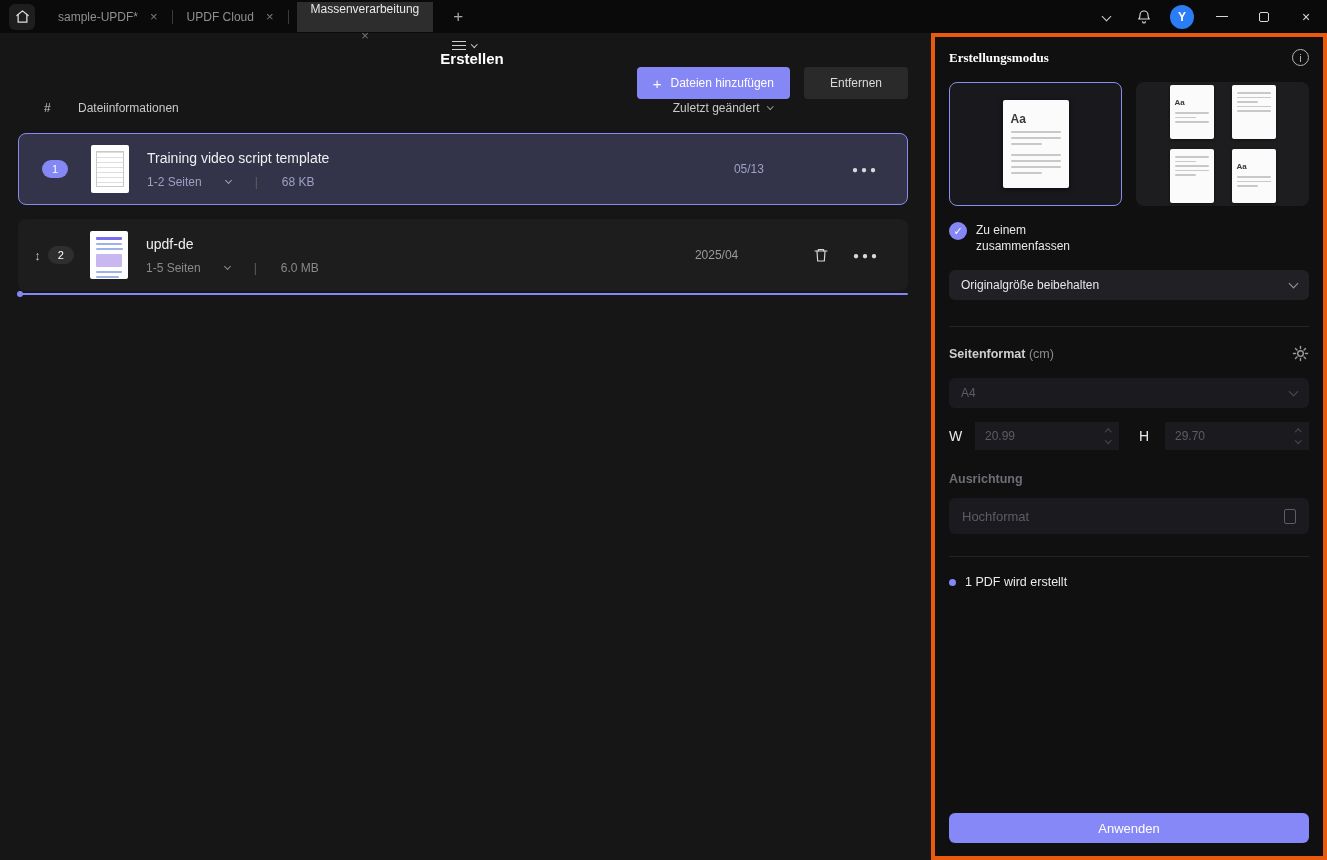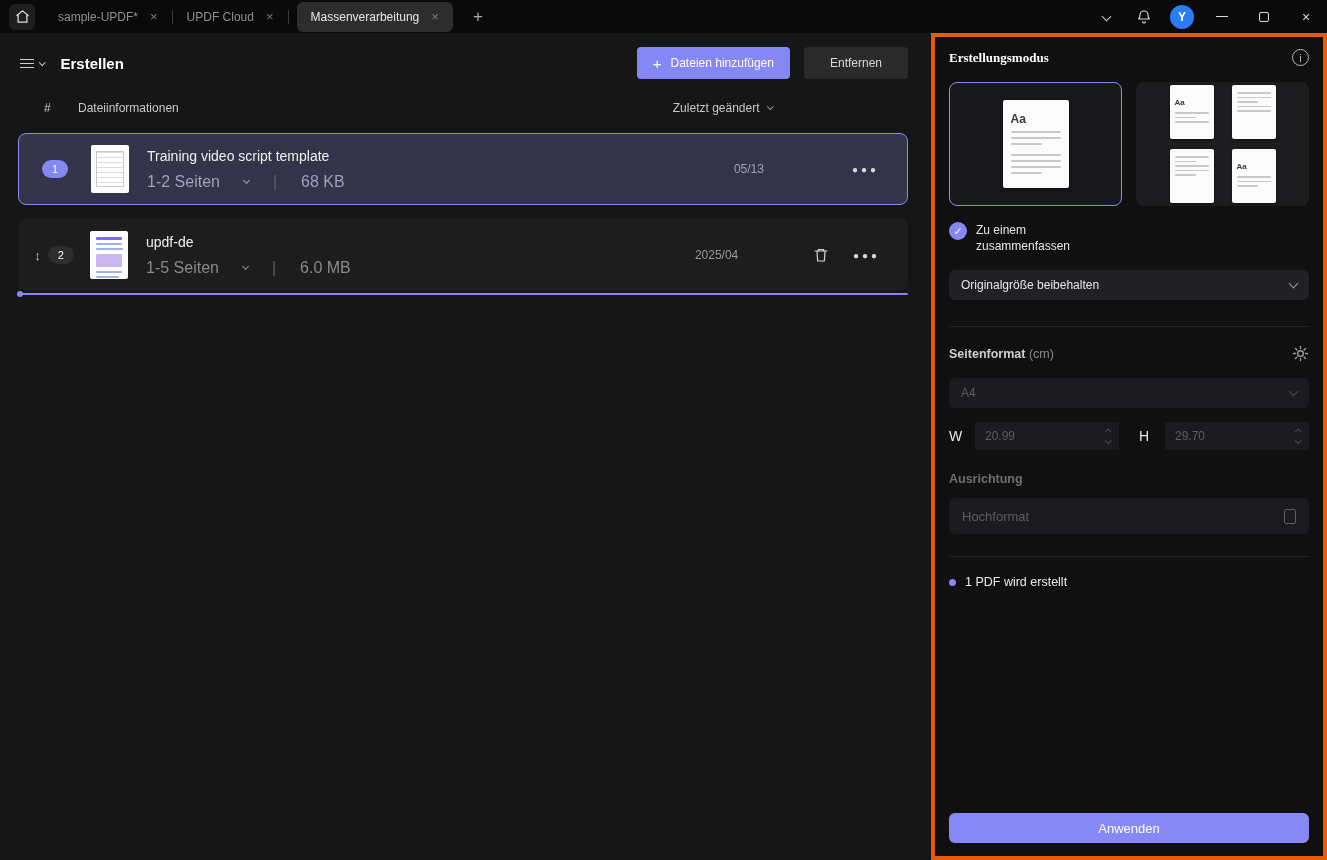--- a/index.html
+++ b/index.html
@@ -11,37 +11,37 @@
           border-bottom:1.6px solid currentColor; transform:rotate(45deg); }
   .chev.sm { width:4.5px; height:4.5px; border-width:1.3px; }
   .chev.up { transform:rotate(225deg); }
 
   
   .titlebar { height:33px; background:#0a0a0a; display:flex; align-items:center; color:#9a9a9a; font-size:12px; }
   .home-btn { width:44px; height:33px; display:flex; align-items:center; justify-content:center; cursor:pointer; }
   .home-box { width:26px; height:26px; background:#1e1e1e; border-radius:6px; display:flex; align-items:center; justify-content:center; }
   .tab { display:flex; align-items:center; gap:12px; padding:0 14px; height:33px; color:#8f8f8f; cursor:pointer; }
   .tab .tab-close { font-size:13px; color:#7c7c7c; }
-  .tab.active { background:#2d2d2d; height:30px; border-radius:6px; color:#e8e8e8; margin:0 8px; }
+  .tab.active { background:#2d2d2d; height:30px; border-radius:0; color:#e8e8e8; margin:0 8px;flex-direction:column; }
   .tab-sep { width:1px; height:14px; background:#3a3a3a; }
   .tab-add { width:34px; text-align:center; font-size:17px; color:#a8a8a8; cursor:pointer; }
   .tb-right { margin-left:auto; display:flex; align-items:center; }
   .tb-btn { width:38px; height:33px; display:flex; align-items:center; justify-content:center; color:#cfcfcf; cursor:pointer; }
   .avatar { width:24px; height:24px; border-radius:50%; background:#2b7df5; color:#fff; font-size:12px; font-weight:bold;
             display:flex; align-items:center; justify-content:center; }
   .win-btn { width:42px; height:33px; display:flex; align-items:center; justify-content:center; color:#d8d8d8; font-size:14px; cursor:pointer; }
   .max-box { width:10px; height:10px; border:1.4px solid #d8d8d8; border-radius:2px; }
   .min-line { width:12px; height:0; border-top:1.5px solid #d8d8d8; }
 
   
   .content { display:flex; height:827px; }
   .left { flex:1; position:relative; }
 
   
-  .left-header { display:flex; align-items:center; height:44px; margin:8px 23px 0 20px; }
+  .left-header { display:flex; align-items:center; height:44px; margin:8px 23px 0 20px;flex-direction:column; }
   .menu-btn { display:flex; align-items:center; gap:6px; color:#cfcfcf; cursor:pointer; }
   .hamb { display:flex; flex-direction:column; gap:3px; }
   .hamb i { display:block; width:14px; height:0; border-top:1.6px solid #cfcfcf; }
   .page-title { margin-left:16px; color:#ffffff; font-size:15px; font-weight:bold; }
   .hdr-actions { margin-left:auto; display:flex; gap:14px; }
   .btn-primary { height:32px; padding:0 16px; background:#8487f4; color:#fff; border:none; border-radius:4px;
                  font-size:12px; display:flex; align-items:center; gap:9px; cursor:pointer; font-family:inherit; }
   .btn-primary .plus { font-size:15px; }
   .btn-secondary { height:32px; padding:0 26px; background:#2a2a2a; color:#dadada; border:none; border-radius:4px;
                    font-size:12px; cursor:pointer; font-family:inherit; }
@@ -64,21 +64,21 @@
                font-size:11px; color:#fff; background:#8487f4; padding:0 8px; }
   .idx-badge.dark { background:#2e2e2e; }
   .thumb { width:38px; height:48px; background:#ffffff; border-radius:2px; position:relative; overflow:hidden; flex:none; }
   .thumb-grid { position:absolute; inset:6px 5px; border:1px solid #c9c9c9;
                 background:repeating-linear-gradient(#dedede 0 1px, transparent 1px 5px); }
   .t-title { height:3px; background:#7a6cf0; margin:6px 6px 3px; border-radius:1px; }
   .t-line  { height:2px; background:#9db3e8; margin:3px 6px; border-radius:1px; }
   .t-img   { height:13px; background:#c9b7f0; margin:4px 6px; border-radius:1px; }
   .row-info { margin-left:18px; }
   .row-title { color:#f0f0f0; font-size:14px; }
-  .row-meta { display:flex; align-items:center; gap:24px; margin-top:9px; color:#8a8a8a; font-size:16px; }
+  .row-meta { display:flex; align-items:center; gap:24px; margin-top:9px; color:#8a8a8a; font-size:12px; }
   .file-row.selected .row-meta, .file-row.selected .row-date { color:#9fa0c2; }
   .row-meta .chev { width:5px; height:5px; border-width:1.2px; margin-top:-2px; }
   .meta-sep { color:#5f5f5f; }
   .row-date { margin-left:auto; width:118px; font-size:12px; color:#9a9a9a; }
   .row-actions { display:flex; align-items:center; gap:24px; margin-right:28px; }
   .trash-btn { display:flex; align-items:center; justify-content:center; cursor:pointer; }
   .dots { color:#d8d8d8; font-size:10px; letter-spacing:3px; cursor:pointer; }
   .drop-line { position:relative; height:2px; background:#8487f4; margin:2px 23px 0 18px; border-radius:1px; }
   .drop-line::before { content:""; position:absolute; left:-1px; top:-2px; width:6px; height:6px; border-radius:50%; background:#8487f4; }
 

